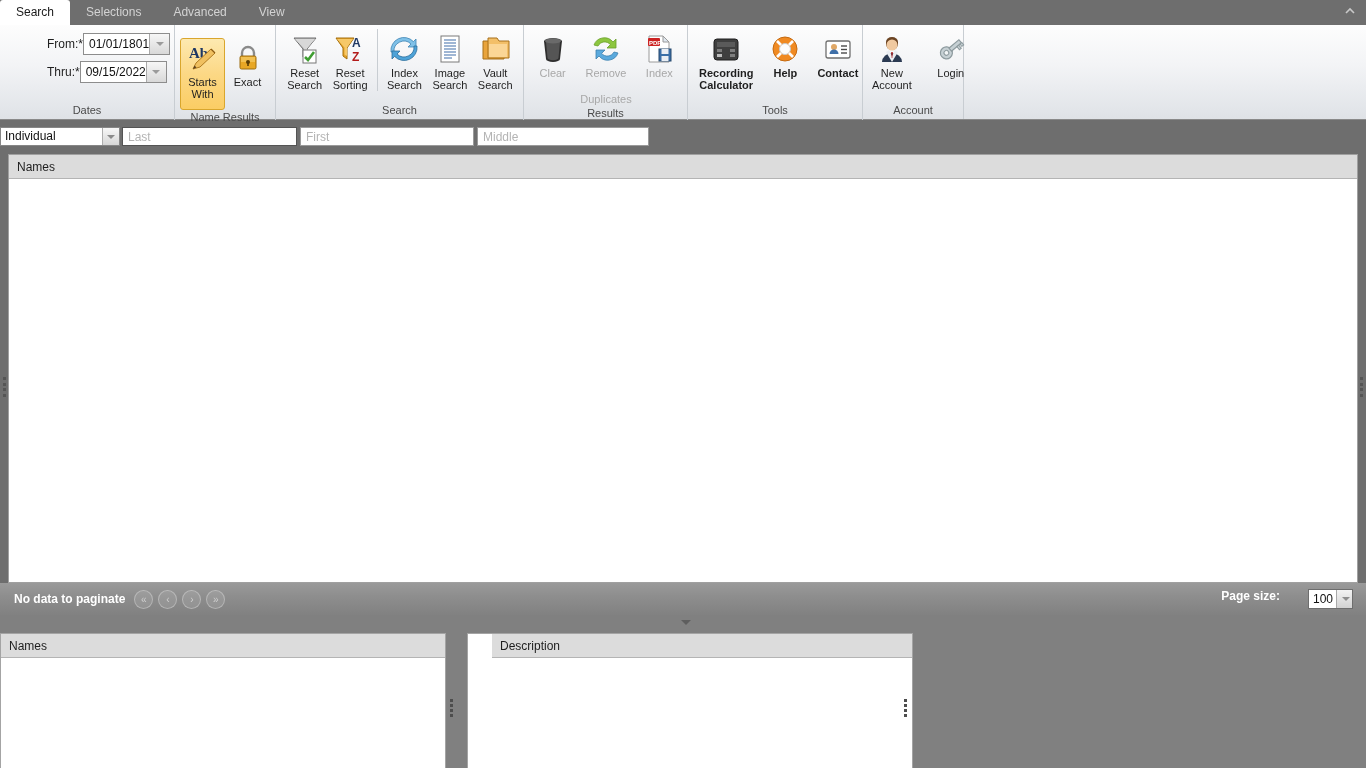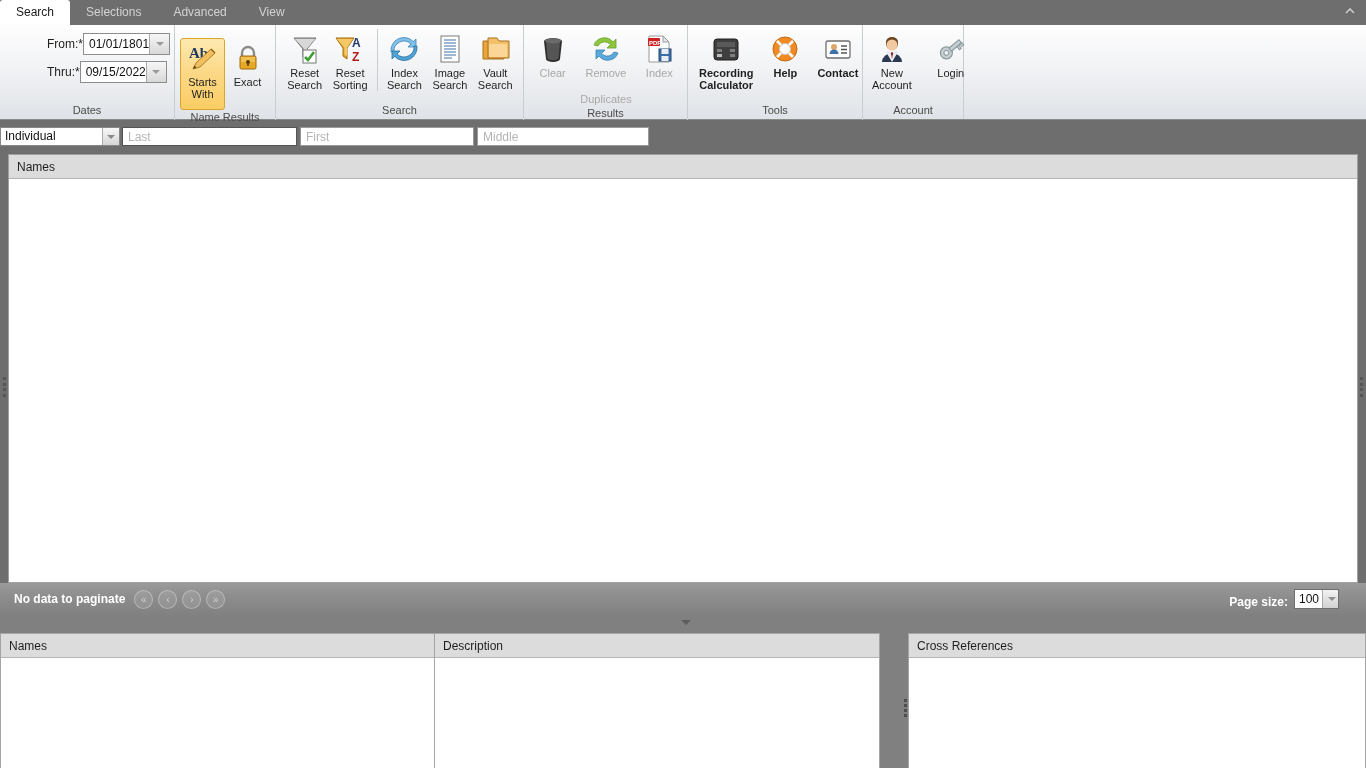--- a/index.html
+++ b/index.html
@@ -147,21 +147,21 @@
   .pager .ptext{
     margin-left:14px; font-size:12px; font-weight:bold; color:#fff;
   }
   .pbtns{ display:flex; gap:5px; margin-left:9px; }
   .pbtn{
     width:19px; height:19px; border-radius:50%;
     background:rgba(255,255,255,0.10);
     border:1px solid rgba(255,255,255,0.30);
     color:#cfcfcf; font-size:10px; line-height:17px; text-align:center;
   }
-  .pright{ margin-left:auto; margin-right:27px; display:flex; align-items:flex-end; }
+  .pright{ margin-left:auto; margin-right:13px; display:flex; align-items:flex-start;gap:22px; }
   .pright .plbl{ font-size:12px; font-weight:bold; color:#fff; margin-right:6px; }
   .psize{
     display:flex; height:20px; width:45px; border:1px solid #6e6e6e; background:#fff;
   }
   .psize .pv{ flex:1; font-size:12px; color:#111; line-height:18px; padding-left:4px; }
   .psize .pa{
     width:16px; background:linear-gradient(to bottom,#f3f3f3,#d2d2d2);
     border-left:1px solid #a9a9a9; position:relative;
   }
   .psize .pa::after{
@@ -190,21 +190,21 @@
     position:absolute; top:2px; bottom:0;
     background:#fff; border:1px solid #a4a4a4; border-bottom:none;
   }
   .panel .phead{
     height:24px; background:#dcdcdc; border-bottom:1px solid #b4b4b4;
     display:flex; align-items:center;
   }
   .panel .phead .ptitle{ padding-left:8px; font-size:12px; color:#1e1e1e; }
   .panel .pbody{ background:#fff; height:calc(100% - 24px); }
   #panel-names{ left:0; width:446px; }
-  #panel-desc{ left:434px; width:446px; }
+  #panel-desc{ left:467px; width:446px;padding-left:24px; }
   #panel-xref{ left:908px; width:458px; }
 
   .bhandle{
     position:absolute; width:6px; height:22px; top:66px;
     display:flex; flex-direction:column; justify-content:space-between; padding:2px 0;
   }
   .bhandle span{ display:block; width:3px; height:3px; background:#4d4d4d; margin:0 auto; }
   #bhandle-1{ left:448px; }
   #bhandle-2{ left:902px; }
 </style>
@@ -544,19 +544,13 @@
     <div class="pbody"></div>
   </div>
 
   <div class="bhandle" id="bhandle-2">
       <span></span>
       <span></span>
       <span></span>
       <span></span>
     </div>
 
-  <div class="panel" id="panel-xref">
-    <div class="phead">
-      <span class="ptitle">Cross References</span>
-    </div>
-    <div class="pbody"></div>
-  </div>
 </div>
 
 </body></html>

